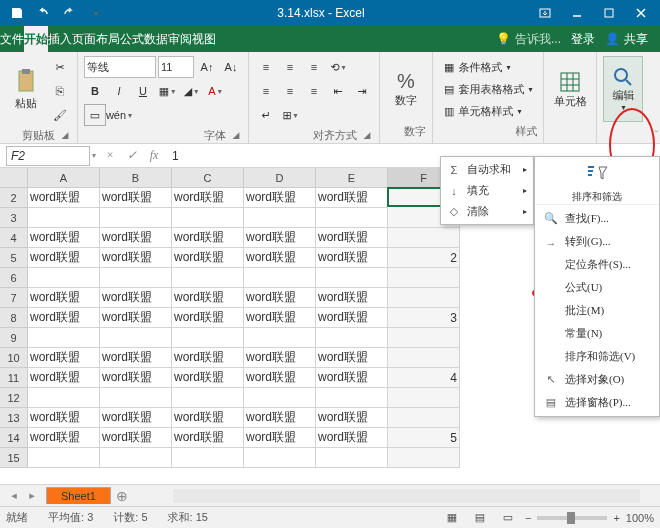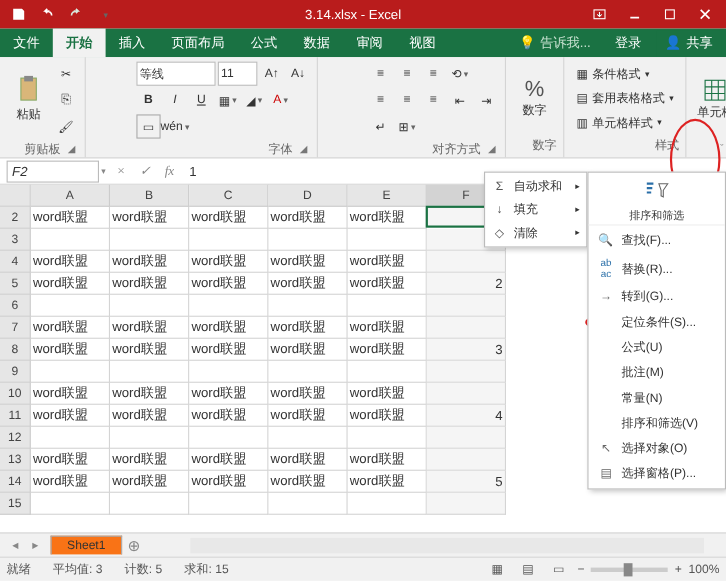--- a/index.html
+++ b/index.html
@@ -1,39 +1,39 @@
 <!DOCTYPE html>
 <html><head>
 <meta charset="utf-8">
 <style>
 * { box-sizing: border-box; margin: 0; padding: 0; }
 body { font-family: "Microsoft YaHei", "SimSun", sans-serif; font-size: 12px; background: #fff; width: 660px; height: 532px; overflow: hidden; position: relative; color: #333; }
-.titlebar { background: #b91c1c; height: 26px; display: flex; align-items: center; color: #fff; }
+.titlebar { background: #0369a1; height: 26px; display: flex; align-items: center; color: #fff; }
 .qat { display: flex; gap: 4px; align-items: center; padding: 0 6px; }
 .qat-btn { width: 22px; height: 20px; display: flex; align-items: center; justify-content: center; color: #fff; cursor: pointer; }
 .title-center { flex: 1; text-align: center; font-size: 12px; }
 .win-controls { display: flex; gap: 2px; padding-right: 4px; }
 .win-btn { width: 30px; height: 22px; display: flex; align-items: center; justify-content: center; color: #fff; cursor: pointer; }
 
 .tabbar { background: #1a7243; height: 26px; display: flex; align-items: flex-end; color: #fff; font-size: 12px; }
-.tab { padding: 4px 12px; height: 26px; display: flex; align-items: center; cursor: pointer; }
+.tab { padding: 4px 0; height: 26px; display: flex; align-items: center; cursor: pointer; }
 .tab.active { background: #f1f1f1; color: #1a7243; font-weight: bold; }
 .tab-right { margin-left: auto; display: flex; align-items: center; gap: 2px; padding-right: 4px; }
 .tellme { color: #c6e0cf; display: flex; align-items: center; gap: 4px; padding: 0 8px; }
 .share-btn { background: #1a7243; padding: 3px 8px; display: flex; align-items: center; gap: 4px; cursor: pointer; }
 
 .ribbon { background: #f1f1f1; height: 92px; border-bottom: 1px solid #d4d4d4; display: flex; position: relative; }
 .rgroup { border-right: 1px solid #d4d4d4; padding: 2px 6px 0; display: flex; flex-direction: column; }
 .rgroup-body { flex: 1; display: flex; align-items: flex-start; gap: 3px; padding-top: 2px; }
 .rgroup-label { font-size: 11px; color: #666; text-align: center; padding: 2px 0 4px; display: flex; justify-content: flex-end; align-items: center; gap: 4px; }
 .rbtn-big { width: 40px; height: 66px; display: flex; flex-direction: column; align-items: center; justify-content: center; cursor: pointer; }
 .rbtn-small { width: 22px; height: 22px; display: flex; align-items: center; justify-content: center; cursor: pointer; border: 1px solid transparent; font-size: 11px; }
 .rbtn-wide { height: 22px; display: flex; align-items: center; gap: 4px; padding: 0 4px; cursor: pointer; border: 1px solid transparent; font-size: 11px; white-space: nowrap; }
 .vstack { display: flex; flex-direction: column; }
-.hstack { display: flex; margin-left: 40px; }
+.hstack { display: flex; }
 .font-selector { width: 72px; height: 22px; border: 1px solid #bbb; background: #fff; font-size: 11px; padding: 0 2px; display: flex; align-items: center; }
 .size-selector { width: 36px; height: 22px; border: 1px solid #bbb; background: #fff; font-size: 11px; padding: 0 2px; display: flex; align-items: center; }
 .dialog-launcher { width: 12px; height: 12px; font-size: 9px; color: #777; cursor: pointer; }
 .ellipse { position: absolute; border: 2px solid #d22; border-radius: 50%; pointer-events: none; }
 .ellipse1 { right: 5px; top: 56px; width: 46px; height: 74px; }
 
 .fbar { height: 24px; background: #fff; border-bottom: 1px solid #d4d4d4; display: flex; align-items: center; font-size: 12px; }
 .namebox { width: 84px; height: 20px; border: 1px solid #bbb; margin-left: 6px; padding: 0 4px; display: flex; align-items: center; background: #fff; font-style: italic; }
 .fx-btns { display: flex; margin-left: 4px; gap: 2px; }
 .fx-btn { width: 20px; height: 20px; display: flex; align-items: center; justify-content: center; color: #888; cursor: pointer; font-style: italic; font-family: serif; }
@@ -60,21 +60,21 @@
 .statusbar { height: 22px; background: #f1f1f1; border-top: 1px solid #d4d4d4; display: flex; align-items: center; font-size: 11px; color: #555; padding: 0 6px; gap: 20px; }
 .status-right { margin-left: auto; display: flex; align-items: center; gap: 6px; }
 .view-btn { width: 22px; height: 18px; display: flex; align-items: center; justify-content: center; border: 1px solid transparent; cursor: pointer; }
 .zoom-slider { width: 70px; height: 4px; background: #ccc; position: relative; }
 .zoom-thumb { position: absolute; width: 8px; height: 12px; background: #888; top: -4px; left: 30px; }
 
 .dropdown1 { position: absolute; top: 156px; left: 440px; width: 94px; background: #fff; border: 1px solid #bbb; box-shadow: 2px 2px 5px rgba(0,0,0,0.25); padding: 2px; font-size: 11px; z-index: 5; }
 .dd-item { display: flex; align-items: center; gap: 6px; padding: 3px 4px; cursor: pointer; }
 .dd-icon { width: 14px; text-align: center; color: #555; }
 
-.panel2 { position: absolute; top: 156px; left: 534px; width: 126px; background: #fff; border: 1px solid #bbb; box-shadow: 2px 2px 5px rgba(0,0,0,0.25); font-size: 11px; z-index: 5; }
+.panel2 { position: absolute; top: 156px; left: 534px; width: 126px; background: #fff; border: 1px solid #bbb; box-shadow: 2px 2px 5px rgba(0,0,0,0.25); font-size: 11px; z-index: 5; font-family: Liberation Serif, serif; }
 .panel-head { display: flex; padding: 6px 4px 2px; gap: 8px; justify-content: space-around; border-bottom: 1px solid #eee; }
 .panel-head-item { display: flex; flex-direction: column; align-items: center; gap: 2px; cursor: pointer; }
 .menu-list { padding: 2px 0; }
 .menu-item { display: flex; align-items: center; gap: 6px; padding: 4px 8px; cursor: pointer; }
 .menu-icon { width: 16px; text-align: center; color: #666; font-size: 11px; }
 .ellipse2 { left: 532px; top: 280px; width: 128px; height: 26px; }
 svg { display: block; }
 .caret::after { content: "▾"; font-size: 8px; margin-left: 2px; color: #666; }
 </style>
 </head>
@@ -435,24 +435,20 @@
         </svg>
       <span style="font-size:10px;text-align:center;line-height:1.1">排序和筛选</span>
     </div>
   </div>
   <div class="menu-list">
     <div class="menu-item">
         <span class="menu-icon">🔍</span>
         <span>查找(F)...</span>
       </div>
     <div class="menu-item">
-        <span class="menu-icon" style="color:#2a6fa8;font-size:9px">ab<br>ac</span>
-        <span>替换(R)...</span>
-      </div>
-    <div class="menu-item">
         <span class="menu-icon">→</span>
         <span>转到(G)...</span>
       </div>
     <div class="menu-item">
         <span class="menu-icon"></span>
         <span>定位条件(S)...</span>
       </div>
     <div class="menu-item">
         <span class="menu-icon"></span>
         <span>公式(U)</span>

